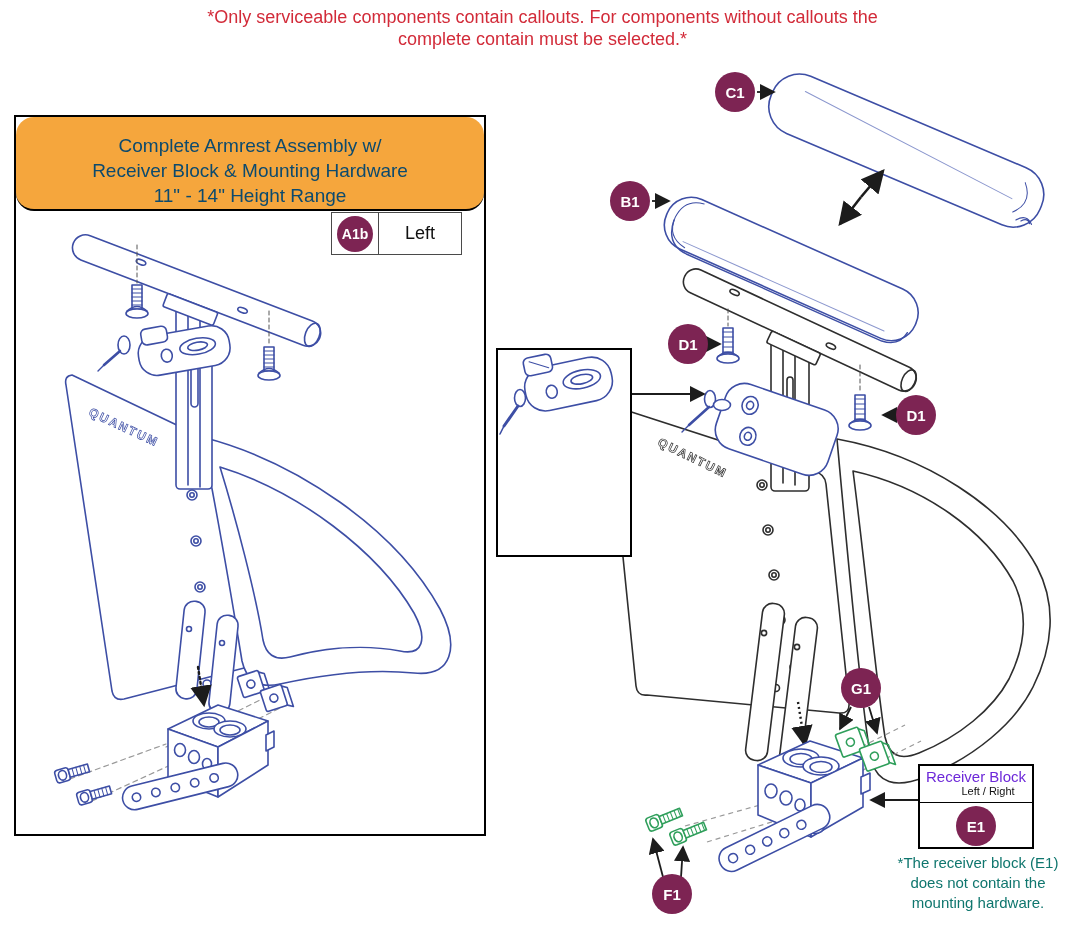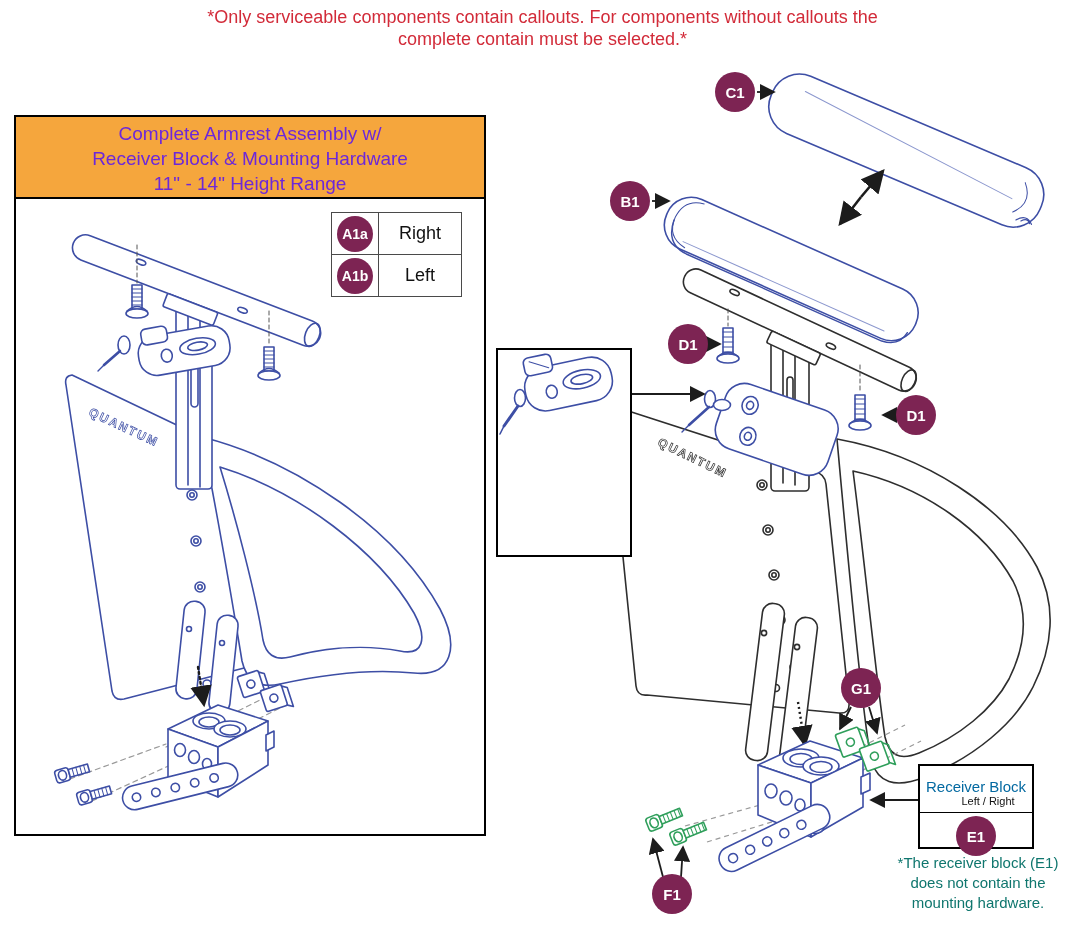--- a/index.html
+++ b/index.html
@@ -9,22 +9,22 @@
   
   .top-note{position:absolute;left:0;top:6px;width:1085px;text-align:center;
             color:#d22b39;font-size:18px;line-height:22px;}
   .bottom-note{position:absolute;left:880px;top:853px;width:196px;text-align:center;
                color:#0f766e;font-size:15px;line-height:20px;}
 
   
   .left-panel{position:absolute;left:14px;top:115px;width:468px;height:717px;
               border:2px solid #000;background:#fff;}
   .panel-header{height:76px;background:#f5a63d;border-bottom:2px solid #000;
-                text-align:center;font-size:19px;line-height:25px;color:#6d28d9;
-                padding-top:4px;}
+                text-align:center;font-size:19px;line-height:25px;color:#0c4a6e;
+                padding-top:16px;border-radius:18px;}
   .left-art{position:absolute;left:0;top:82px;}
 
   
   .co{background:#7d2453;color:#fff;border-radius:50%;
       display:flex;align-items:center;justify-content:center;
       font-weight:bold;box-sizing:border-box;}
   .co-free{position:absolute;width:40px;height:40px;font-size:15px;z-index:5;}
   .co-cell{width:36px;height:36px;font-size:14px;margin:auto;}
 
   
@@ -37,21 +37,21 @@
 
   
   .h-box{position:absolute;left:496px;top:348px;width:132px;height:205px;
          border:2px solid #000;background:#fff;z-index:4;}
   .h-box table.ref{position:absolute;left:5px;top:108px;}
   .h-box td.cell-side{width:72px;}
 
   
   .rb-box{position:absolute;left:918px;top:764px;width:112px;height:81px;
           border:2px solid #000;background:#fff;z-index:4;text-align:center;}
-  .rb-title{font-size:15px;line-height:17px;padding-top:12px;color:#0369a1;}
+  .rb-title{font-size:15px;line-height:17px;padding-top:2px;color:#6d28d9;}
   .rb-sub{font-size:11px;line-height:13px;color:#111;border-bottom:1.6px solid #000;
           padding-bottom:4px;padding-left:24px;}
   .rb-co-wrap{display:flex;justify-content:center;padding-top:3px;}
   .rb-co{width:40px;height:40px;font-size:15px;}
 
   .right-art{position:absolute;left:485px;top:47px;z-index:1;}
   svg text.logo{font-size:12px;letter-spacing:2px;font-weight:bold;}
 </style>
 </head>
 <body>
@@ -63,26 +63,20 @@
 
 <div class="left-panel">
   <div class="panel-header">
     <div>Complete Armrest Assembly w/</div>
     <div>Receiver Block &amp; Mounting Hardware</div>
     <div>11" - 14" Height Range</div>
   </div>
 
   <table class="ref a-table">
     <tbody>
-        <tr>
-      <td class="cell-co">
-        <div class="co co-cell">A1a</div>
-      </td>
-      <td class="cell-side">Right</td>
-    </tr>
     <tr>
       <td class="cell-co">
         <div class="co co-cell">A1b</div>
       </td>
       <td class="cell-side">Left</td>
     </tr>
   </tbody>
     </table>
 
   <svg class="left-art" width="468" height="635" viewBox="0 0 468 635">

